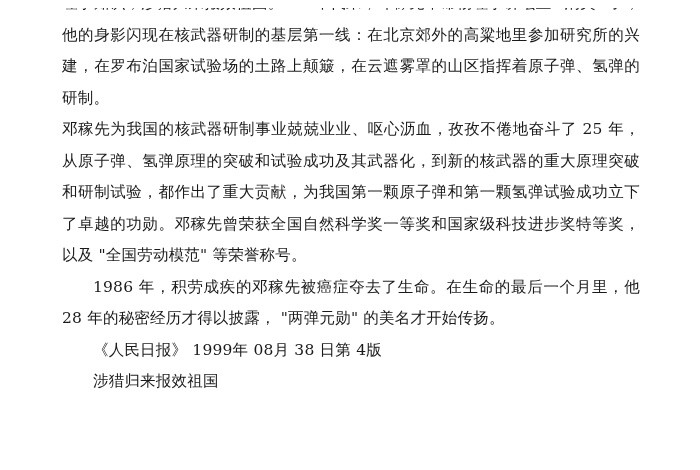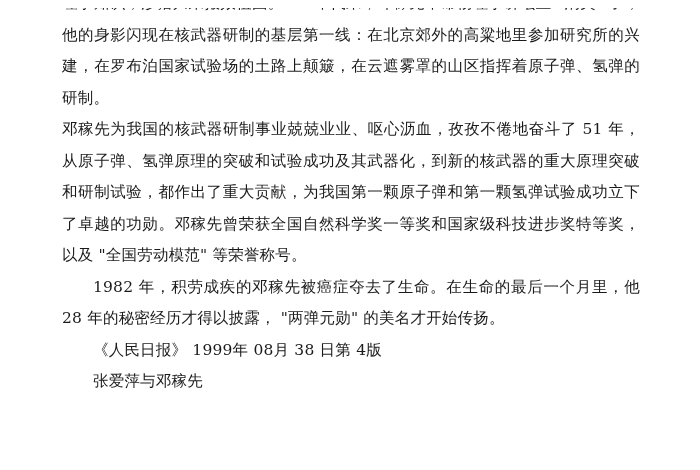--- a/index.html
+++ b/index.html
@@ -62,19 +62,19 @@
     z-index: 5;
   }
 </style>
 </head>
 <body>
 
 <div class="page">
   <div class="clip-top"></div>
   <div class="doc">
     <p class="indent">理学知识，涉猎归来报效祖国。 50 年代末，邓稼先奉命物理学讲坛上 "消失" 了，他的身影闪现在核武器研制的基层第一线：在北京郊外的高粱地里参加研究所的兴建，在罗布泊国家试验场的土路上颠簸，在云遮雾罩的山区指挥着原子弹、氢弹的研制。</p>
-    <p class="indent">邓稼先为我国的核武器研制事业兢兢业业、呕心沥血，孜孜不倦地奋斗了 51 年，从原子弹、氢弹原理的突破和试验成功及其武器化，到新的核武器的重大原理突破和研制试验，都作出了重大贡献，为我国第一颗原子弹和第一颗氢弹试验成功立下了卓越的功勋。邓稼先曾荣获全国自然科学奖一等奖和国家级科技进步奖特等奖，以及 "全国劳动模范" 等荣誉称号。</p>
-    <p class="indent2">1982 年，积劳成疾的邓稼先被癌症夺去了生命。在生命的最后一个月里，他 28 年的秘密经历才得以披露， "两弹元勋" 的美名才开始传扬。</p>
+    <p class="indent">邓稼先为我国的核武器研制事业兢兢业业、呕心沥血，孜孜不倦地奋斗了 25 年，从原子弹、氢弹原理的突破和试验成功及其武器化，到新的核武器的重大原理突破和研制试验，都作出了重大贡献，为我国第一颗原子弹和第一颗氢弹试验成功立下了卓越的功勋。邓稼先曾荣获全国自然科学奖一等奖和国家级科技进步奖特等奖，以及 "全国劳动模范" 等荣誉称号。</p>
+    <p class="indent2">1986 年，积劳成疾的邓稼先被癌症夺去了生命。在生命的最后一个月里，他 28 年的秘密经历才得以披露， "两弹元勋" 的美名才开始传扬。</p>
     <p class="indent2">《人民日报》 1999年 08月 38 日第 4版</p>
-    <p class="indent2">张爱萍与邓稼先</p>
+    <p class="indent2">涉猎归来报效祖国</p>
   </div>
   <div class="bottom-fade"></div>
 </div>
 
 </body></html>

